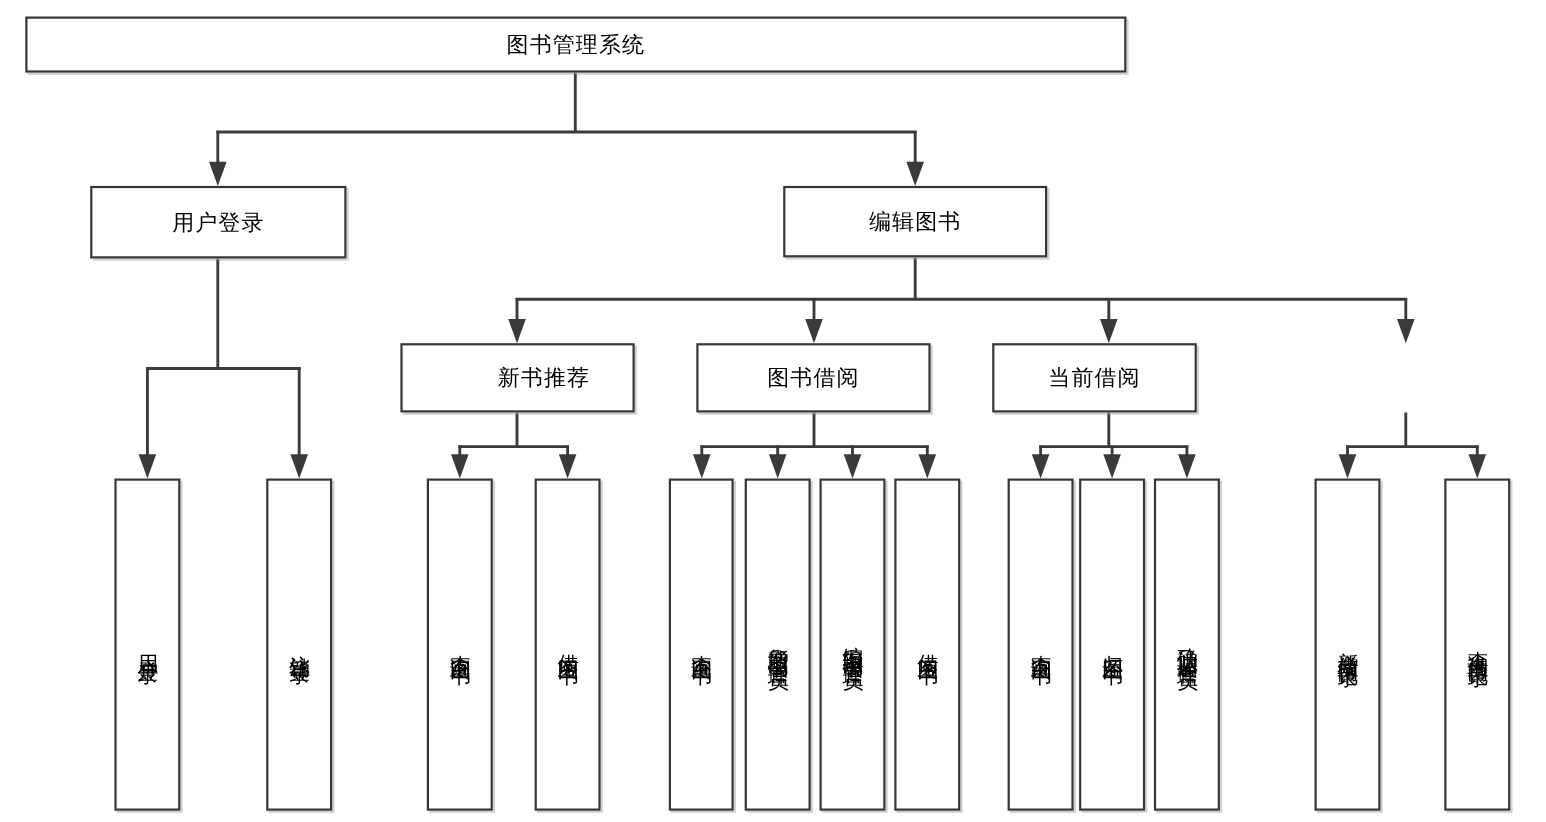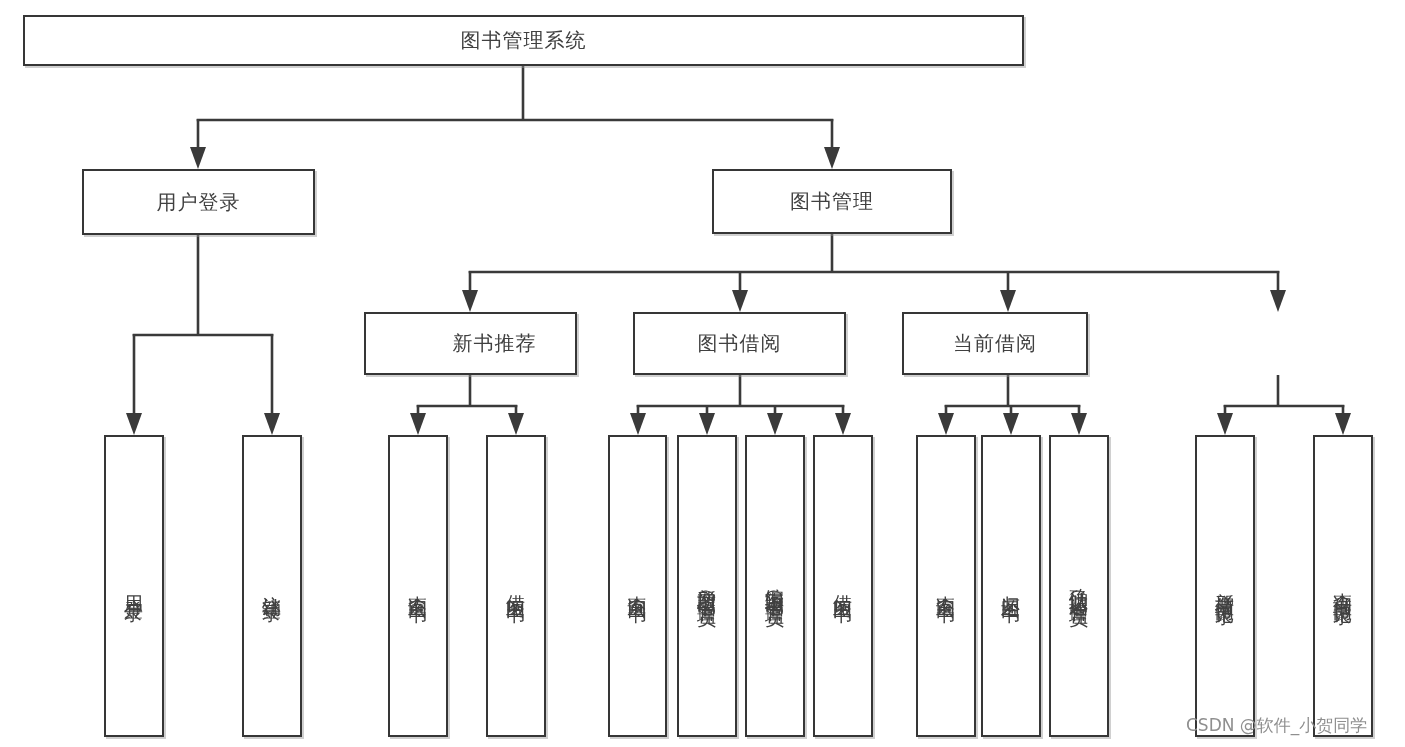--- a/index.html
+++ b/index.html
@@ -35,21 +35,21 @@
   }
   .node {
     position: absolute;
     box-sizing: border-box;
     background: #ffffff;
     border: 2.5px solid #363636;
     box-shadow: 2px 2px 0 rgba(150,150,150,0.45);
     display: flex;
     align-items: center;
     justify-content: center;
-    color: #404040;
+    color: #000000;
     z-index: 2;
   }
   .node.h {
     font-size: 20px;
     letter-spacing: 1px;
     white-space: nowrap;
   }
   .node.v {
     writing-mode: vertical-rl;
     text-orientation: mixed;
@@ -145,21 +145,21 @@
       <line x1="1225" y1="405" x2="1225" y2="416"></line>
       <polygon points="1217,413 1233,413 1225,435"></polygon>
       <line x1="1343" y1="405" x2="1343" y2="416"></line>
       <polygon points="1335,413 1351,413 1343,435"></polygon>
     </g>
   </svg>
 
   <div class="node h" style="left:23px; top:15px; width:1001px; height:51px;">图书管理系统</div>
 
   <div class="node h" style="left:82px; top:169px; width:233px; height:66px;">用户登录</div>
-  <div class="node h" style="left:712px; top:169px; width:240px; height:65px;">图书管理</div>
+  <div class="node h" style="left:712px; top:169px; width:240px; height:65px;">编辑图书</div>
 
   <div class="node h" style="left:364px; top:312px; width:213px; height:63px;padding-left:48px;">新书推荐</div>
   <div class="node h" style="left:633px; top:312px; width:213px; height:63px;">图书借阅</div>
   <div class="node h" style="left:902px; top:312px; width:186px; height:63px;">当前借阅</div>
 
   <div class="node v" style="left:104px; top:435px; width:60px; height:302px;">用户登录</div>
   <div class="node v" style="left:242px; top:435px; width:60px; height:302px;">注销登录</div>
 
   <div class="node v" style="left:388px; top:435px; width:60px; height:302px;">查询图书</div>
   <div class="node v" style="left:486px; top:435px; width:60px; height:302px;">借阅图书</div>
@@ -169,14 +169,13 @@
   <div class="node v" style="left:745px; top:435px; width:60px; height:302px;">编辑图书（管理员）</div>
   <div class="node v" style="left:813px; top:435px; width:60px; height:302px;">借阅图书</div>
 
   <div class="node v" style="left:916px; top:435px; width:60px; height:302px;">查询图书</div>
   <div class="node v" style="left:981px; top:435px; width:60px; height:302px;">归还图书</div>
   <div class="node v" style="left:1049px; top:435px; width:60px; height:302px;">确认归还（管理员）</div>
 
   <div class="node v" style="left:1195px; top:435px; width:60px; height:302px;">新增借阅记录</div>
   <div class="node v" style="left:1313px; top:435px; width:60px; height:302px;">查询借阅记录</div>
 
-  <div class="watermark">CSDN @软件_小贺同学</div>
 </div>
 
 </body></html>

